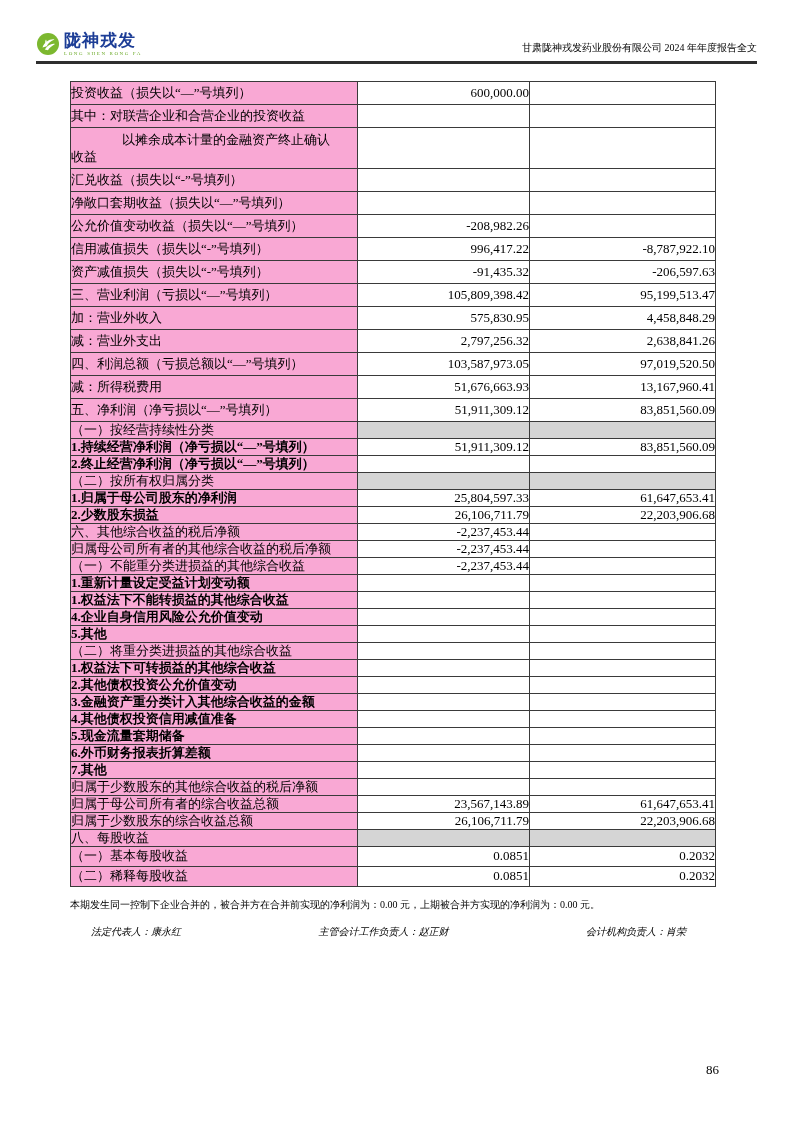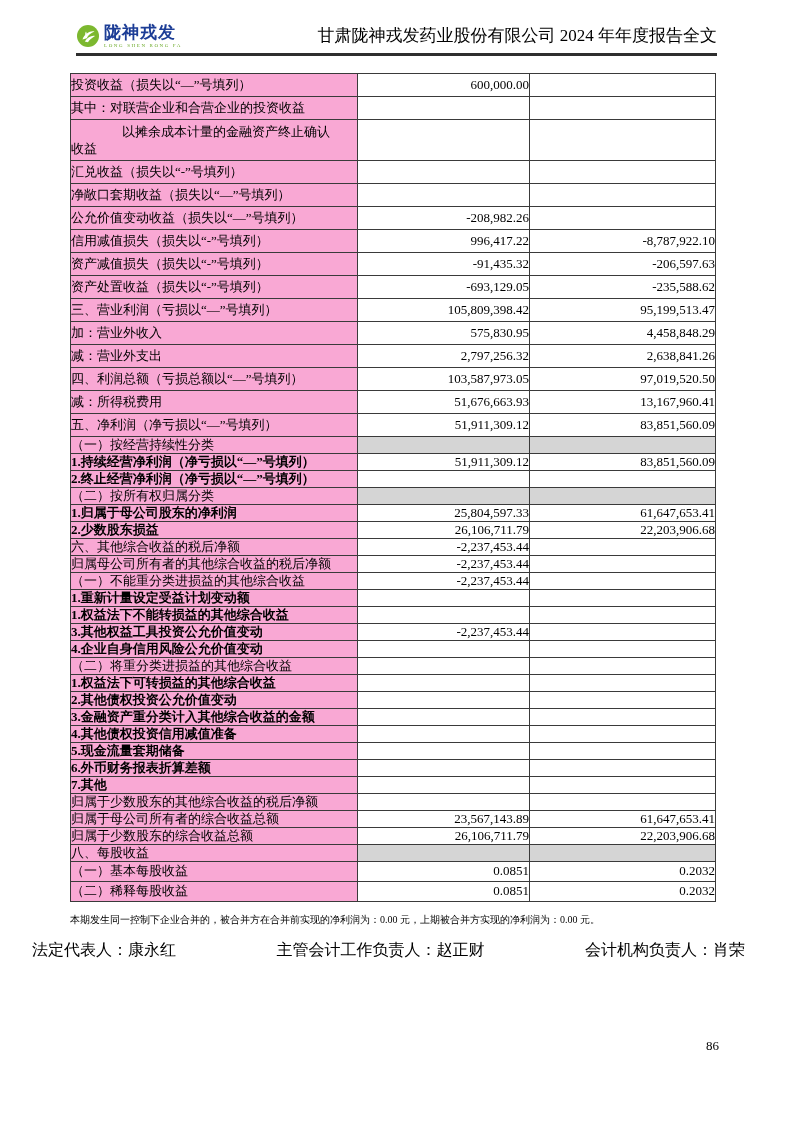--- a/index.html
+++ b/index.html
@@ -1,28 +1,28 @@
 <!DOCTYPE html>
 <html><head>
 <meta charset="utf-8">
 <style>
   html,body{margin:0;padding:0;background:#ffffff;}
   .page{
     position:relative;width:793px;height:1122px;background:#ffffff;
     font-family:"Liberation Serif","DejaVu Serif",serif;color:#000;overflow:hidden;
   }
   
-  .header{margin:0 76px;padding-top:24px;}
+  .header{margin:0 36px;padding-top:32px;}
   .header-row{display:flex;justify-content:space-between;align-items:flex-end;}
   .logo{display:flex;align-items:center;gap:4px;}
   .logo svg{display:block;}
   .logo-text{display:flex;flex-direction:column;line-height:1;}
   .brand{font-size:17px;font-weight:bold;color:#1c3d96;letter-spacing:1px;}
   .brand-sub{font-size:5px;color:#6aa926;letter-spacing:1.6px;margin-top:2px;}
-  .doc-title{font-size:17px;padding-bottom:1px;}
+  .doc-title{font-size:10px;padding-bottom:1px;}
   .rule{height:2.5px;background:#2e2e2e;margin-top:5px;}
   
   table.fin{
     border-collapse:collapse;table-layout:fixed;width:645px;
     margin:17px 0 0 70px;font-size:13px;
     border:1.5px solid #141414;
   }
   table.fin td{
     border:1px solid #3a3a3a;line-height:1.05;overflow:hidden;
     vertical-align:middle;padding:0;
@@ -36,24 +36,24 @@
   .i0{padding-left:5px;}
   .i1{padding-left:9px;}
   .i2{padding-left:17px;}
   .i3{padding-left:23px;}
   .i4{padding-left:28px;font-weight:bold;}
   .i5{padding-left:39px;}
   .i6{padding-left:2px;text-indent:51px;white-space:pre-line;}
   tr.wrap td{height:40px;line-height:17px;margin-top:20px;}
   
   .note{margin:9px 70px 0;font-size:10px;line-height:18px;text-align:left;}
-  .sigs{margin:11px 32px 0;display:flex;align-items:baseline;font-size:16px;}
+  .sigs{margin:11px 91px 0;display:flex;align-items:baseline;font-size:10px;font-style:italic;}
   .sig-mid{margin:0 auto;}
   .sig-right{margin-right:16px;}
-  .pageno{position:absolute;top:1038px;right:74px;font-size:13px;}
+  .pageno{position:absolute;top:1062px;right:74px;font-size:13px;}
 </style>
 </head>
 <body>
 
 <div class="page">
 
   <div class="header">
     <div class="header-row">
       <div class="logo">
         <span>
@@ -116,25 +116,20 @@
           <td class="lbl i3">信用减值损失（损失以“-”号填列）</td>
           <td class="val">996,417.22</td>
           <td class="val">-8,787,922.10</td>
         </tr>
         <tr class="sec-a">
           <td class="lbl i3">资产减值损失（损失以“-”号填列）</td>
           <td class="val">-91,435.32</td>
           <td class="val">-206,597.63</td>
         </tr>
         <tr class="sec-a">
-          <td class="lbl i3">资产处置收益（损失以“-”号填列）</td>
-          <td class="val">-693,129.05</td>
-          <td class="val">-235,588.62</td>
-        </tr>
-        <tr class="sec-a">
           <td class="lbl i0">三、营业利润（亏损以“—”号填列）</td>
           <td class="val">105,809,398.42</td>
           <td class="val">95,199,513.47</td>
         </tr>
         <tr class="sec-a">
           <td class="lbl i2">加：营业外收入</td>
           <td class="val">575,830.95</td>
           <td class="val">4,458,848.29</td>
         </tr>
         <tr class="sec-a">
@@ -206,26 +201,26 @@
           <td class="lbl i4">1.重新计量设定受益计划变动额</td>
           <td class="val"></td>
           <td class="val"></td>
         </tr>
         <tr class="sec-b">
           <td class="lbl i4">1.权益法下不能转损益的其他综合收益</td>
           <td class="val"></td>
           <td class="val"></td>
         </tr>
         <tr class="sec-b">
-          <td class="lbl i4">3.其他权益工具投资公允价值变动</td>
-          <td class="val">-2,237,453.44</td>
-          <td class="val"></td>
-        </tr>
-        <tr class="sec-b">
           <td class="lbl i4">4.企业自身信用风险公允价值变动</td>
+          <td class="val"></td>
+          <td class="val"></td>
+        </tr>
+        <tr class="sec-b">
+          <td class="lbl i4">5.其他</td>
           <td class="val"></td>
           <td class="val"></td>
         </tr>
         <tr class="sec-b">
           <td class="lbl i2">（二）将重分类进损益的其他综合收益</td>
           <td class="val"></td>
           <td class="val"></td>
         </tr>
         <tr class="sec-b">
           <td class="lbl i4">1.权益法下可转损益的其他综合收益</td>

